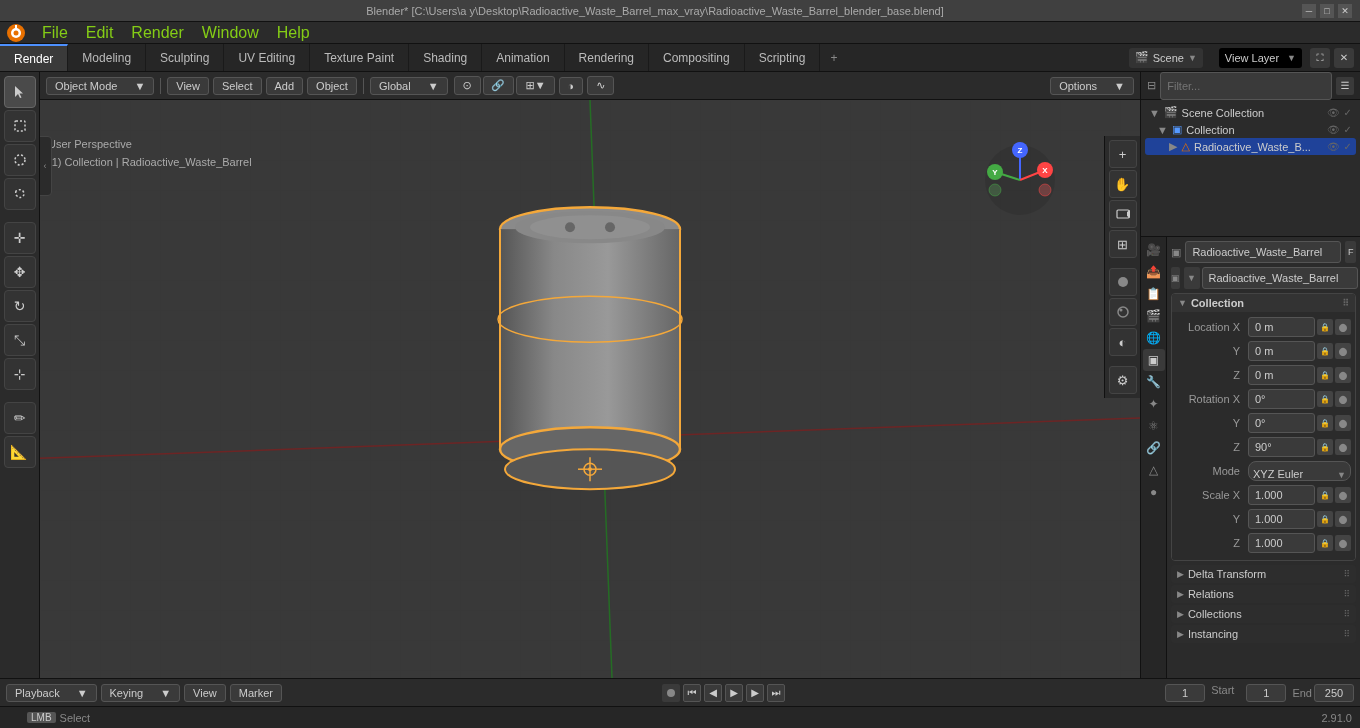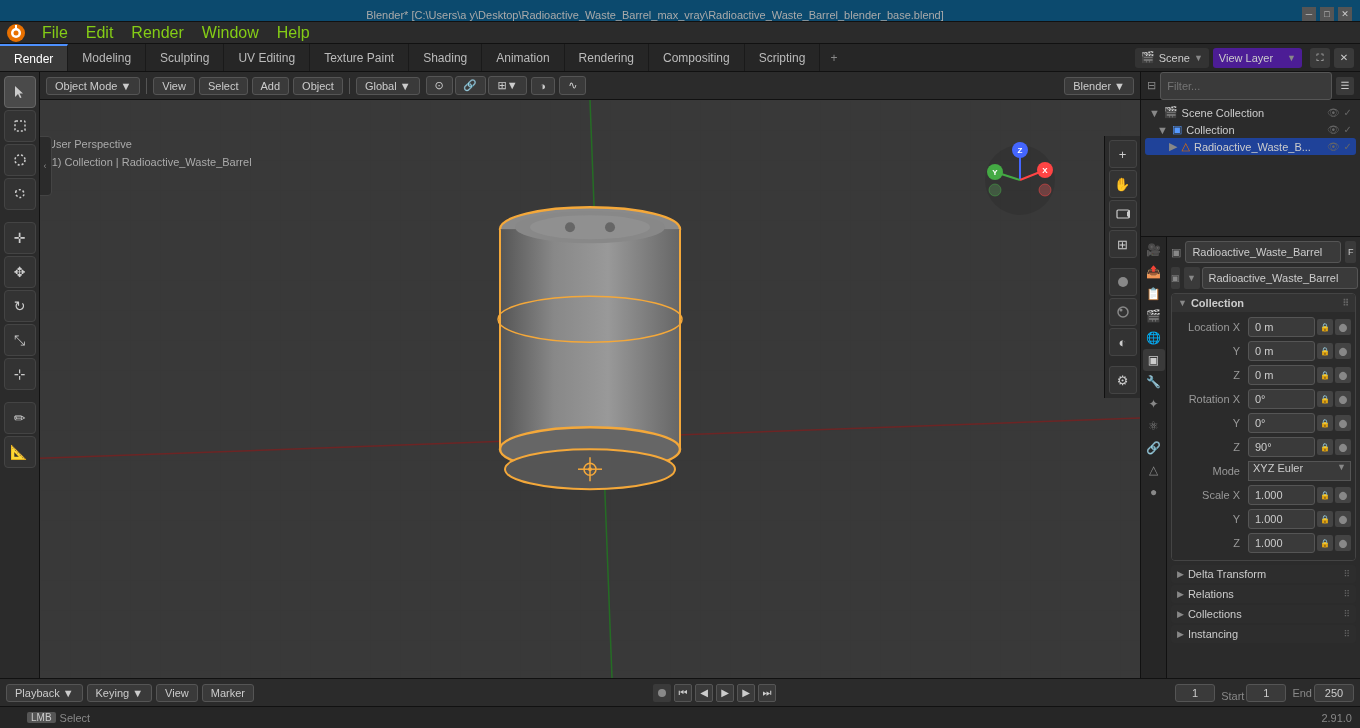--- a/index.html
+++ b/index.html
@@ -10,23 +10,23 @@
       font-family: 'Arial', sans-serif;
       font-size: 12px;
       color: #cccccc;
       overflow: hidden;
       user-select: none;
     }
 
     
     #title-bar {
       height: 22px;
-      background: #0c4a6e;
-      display: flex;
-      align-items: flex-end;
+      background: #404040;
+      display: flex;
+      align-items: center;
       padding: 0 8px;
       border-bottom: 1px solid #111;
     }
     #title-bar .title-text {
       font-size: 11px;
       color: #aaa;
       flex: 1;
       text-align: center;
     }
     #title-bar .win-controls {
@@ -158,21 +158,21 @@
       z-index: 10;
     }
     .vp-btn {
       padding: 2px 8px;
       background: #3a3a3a;
       border: 1px solid #555;
       border-radius: 3px;
       color: #ccc;
       cursor: pointer;
       font-size: 11px;
-      display: flex; align-items: center; gap: 3px;
+      display: flex; align-items: center; gap: 17px;
     }
     .vp-separator { width: 1px; height: 16px; background: #555; margin: 0 2px; }
 
     
     #scene-canvas {
       position: absolute;
       top: 28px; left: 0; right: 0; bottom: 0;
     }
 
     
@@ -518,21 +518,21 @@
   <div class="ws-tab">Rendering</div>
   <div class="ws-tab">Compositing</div>
   <div class="ws-tab">Scripting</div>
   <div class="ws-tab-add">+</div>
   <div class="ws-tab-right">
     <div style="display:flex;align-items:center;gap:4px;padding:0 6px;background:#333;border-radius:3px;height:20px;cursor:pointer;">
       <span style="font-size:11px">🎬</span>
       <span style="font-size:11px">Scene</span>
       <span style="font-size:9px;color:#888">▼</span>
     </div>
-    <div style="display:flex;align-items:center;gap:14px;padding:0 6px;background:#4c1d95;border-radius:3px;height:20px;cursor:pointer;margin-left:0;">
+    <div style="display:flex;align-items:center;gap:8px;padding:0 6px;background:#000000;border-radius:3px;height:20px;cursor:pointer;margin-left:12px;">
       <span style="font-size:11px">View Layer</span>
       <span style="font-size:9px;color:#888">▼</span>
     </div>
     <div style="width:20px;height:20px;background:#3a3a3a;border-radius:3px;display:flex;align-items:center;justify-content:center;cursor:pointer;margin-left:4px;">
       <span style="font-size:10px">⛶</span>
     </div>
     <div style="width:20px;height:20px;background:#3a3a3a;border-radius:3px;display:flex;align-items:center;justify-content:center;cursor:pointer;">
       <span style="font-size:10px">✕</span>
     </div>
   </div>
@@ -591,21 +591,21 @@
       </div>
       <div style="display:flex;gap:2px;margin-left:2px;">
         <div class="vp-btn">⊙</div>
         <div class="vp-btn">🔗</div>
         <div class="vp-btn">⊞▼</div>
       </div>
       <div class="vp-btn">◑</div>
       <div class="vp-btn">∿</div>
       <div style="margin-left:auto;display:flex;gap:2px;">
         <div class="vp-btn">
-          <span>Blender</span>
+          <span>Options</span>
           <span>▼</span>
         </div>
       </div>
     </div>
 
     <div id="scene-canvas">
 
       <svg class="grid-svg" xmlns="http://www.w3.org/2000/svg">
         <defs>
           <pattern id="smallgrid" width="30" height="30" patternUnits="userSpaceOnUse">
@@ -853,21 +853,21 @@
               </div>
               <div class="prop-row">
                 <span class="prop-label">Z</span>
                 <div class="prop-value">90°</div>
                 <div class="prop-lock">🔒</div>
                 <div class="prop-lock">⬤</div>
               </div>
 
               <div class="prop-row">
                 <span class="prop-label">Mode</span>
-                <div class="prop-select" style="display:flex;align-items:flex-start;padding:0 4px;cursor:pointer;background:#3a3a3a;border:1px solid #555;border-radius:0;flex:1;height:20px;">
+                <div class="prop-select" style="display:flex;align-items:flex-end;padding:0 4px;cursor:pointer;background:#3a3a3a;border:1px solid #555;border-radius:8px;flex:1;height:20px;">
                   <span style="font-size:11px;">XYZ Euler</span>
                   <span style="margin-left:auto;font-size:9px;color:#888;">▼</span>
                 </div>
               </div>
 
               <div class="prop-row">
                 <span class="prop-label">Scale X</span>
                 <div class="prop-value">1.000</div>
                 <div class="prop-lock">🔒</div>
                 <div class="prop-lock">⬤</div>
@@ -937,21 +937,21 @@
     </div>
     <div class="tl-btn">⏮</div>
     <div class="tl-btn">◀</div>
     <div class="tl-btn">▶</div>
     <div class="tl-btn">▶</div>
     <div class="tl-btn">⏭</div>
   </div>
 
   <div style="display:flex;align-items:center;gap:6px;margin-left:auto;">
     <input class="tl-input" type="text" value="1" style="">
-    <div style="display:flex;align-items:flex-end;gap:2px;">
+    <div style="display:flex;align-items:flex-start;gap:12px;">
       <span style="font-size:11px;color:#888;">Start</span>
       <input class="tl-input" type="text" value="1" style="">
     </div>
     <div style="display:flex;align-items:center;gap:2px;">
       <span style="font-size:11px;color:#888;">End</span>
       <input class="tl-input" type="text" value="250" style="">
     </div>
   </div>
 </div>
 

